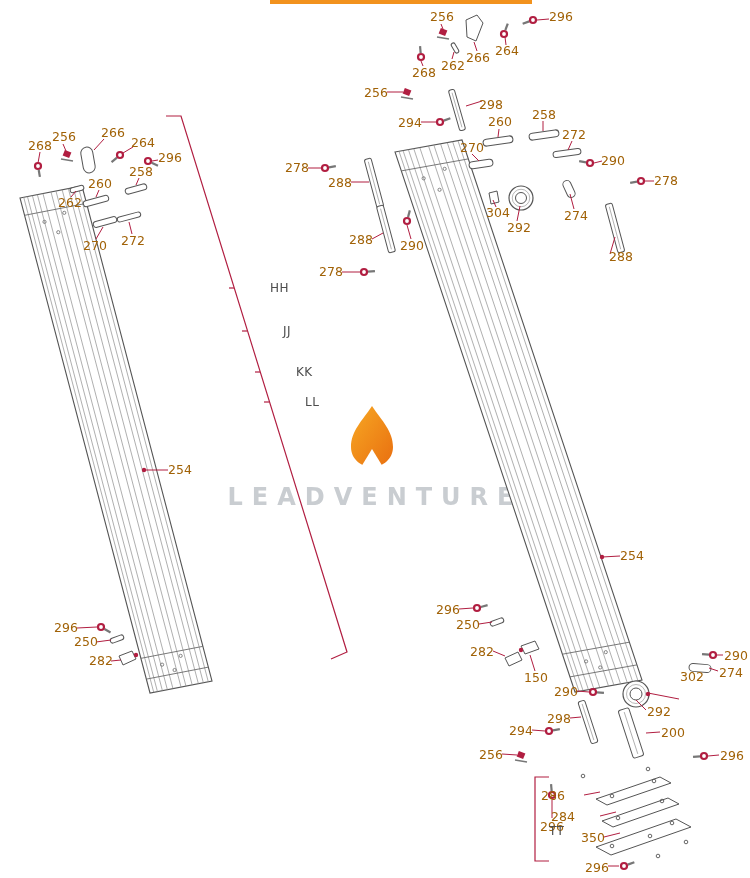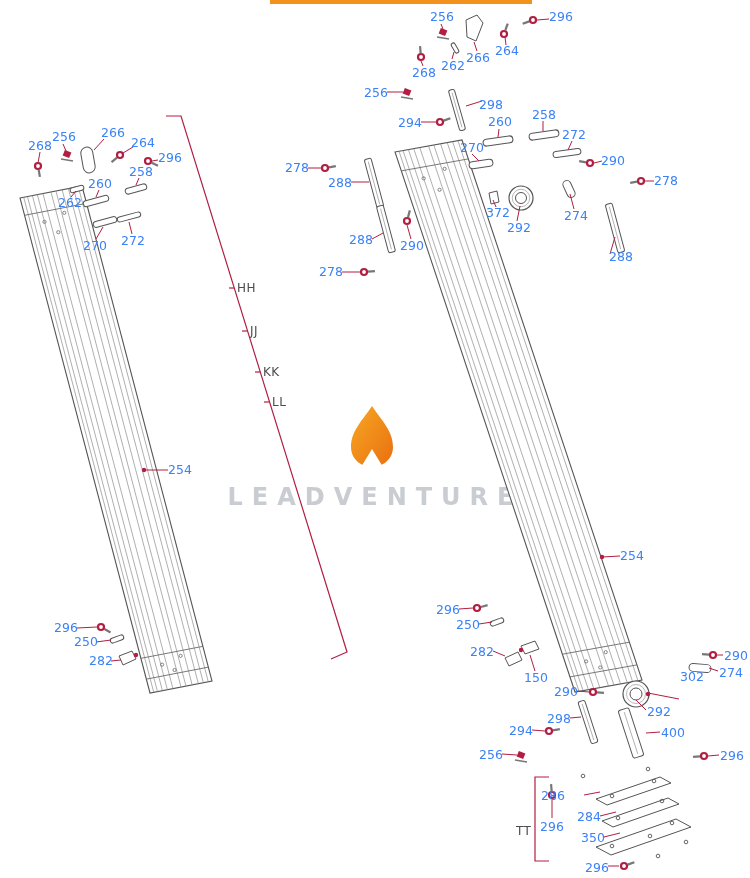--- a/index.html
+++ b/index.html
@@ -3,22 +3,22 @@
 <meta charset="utf-8">
 <style>
   * { margin:0; padding:0; box-sizing:border-box; }
   html,body { background:#ffffff; }
   body { font-family:"DejaVu Sans","Liberation Sans",sans-serif; }
   .stage { position:relative; width:750px; height:878px; background:#fff; overflow:hidden; }
   .topbar { position:absolute; left:270px; top:0; width:262px; height:4px; background:#f2921d; z-index:3; }
   .wm { position:absolute; left:375px; top:483px; transform:translateX(-50%); font-size:24px; font-weight:bold;
         letter-spacing:9px; color:#c9cdd1; white-space:nowrap; z-index:0; }
   svg.art { position:absolute; left:0; top:0; z-index:1; }
-  .lb { position:absolute; font-size:12.5px; line-height:14px; color:#3b82f6; z-index:2; cursor:pointer; }
-  .lt { position:absolute; font-size:12px;  line-height:14px; color:#4d4d4d; z-index:2; letter-spacing:0.5px; }
+  .lb { position:absolute; font-size:12.5px; line-height:14px; color:#a16207; z-index:2; cursor:pointer; }
+  .lt { position:absolute; font-size:12px;  line-height:14px; color:#4d4d4d; z-index:2; letter-spacing:0.5px;margin-left:33px; }
 </style>
 </head>
 <body>
 
 <div class="stage">
 
   <div class="topbar"></div>
 
   <div class="wm">LEADVENTURE</div>
 
@@ -350,41 +350,41 @@
   <span class="lb" style="left:479px;top:98px">298</span>
   <span class="lb" style="left:398px;top:116px">294</span>
   <span class="lb" style="left:488px;top:115px">260</span>
   <span class="lb" style="left:532px;top:108px">258</span>
   <span class="lb" style="left:562px;top:128px">272</span>
   <span class="lb" style="left:460px;top:141px">270</span>
   <span class="lb" style="left:601px;top:154px">290</span>
   <span class="lb" style="left:654px;top:174px">278</span>
   <span class="lb" style="left:285px;top:161px">278</span>
   <span class="lb" style="left:328px;top:176px">288</span>
-  <span class="lb" style="left:486px;top:206px">372</span>
+  <span class="lb" style="left:486px;top:206px">304</span>
   <span class="lb" style="left:507px;top:221px">292</span>
   <span class="lb" style="left:564px;top:209px">274</span>
   <span class="lb" style="left:349px;top:233px">288</span>
   <span class="lb" style="left:400px;top:239px">290</span>
   <span class="lb" style="left:609px;top:250px">288</span>
   <span class="lb" style="left:319px;top:265px">278</span>
   <span class="lb" style="left:620px;top:549px">254</span>
   <span class="lb" style="left:436px;top:603px">296</span>
   <span class="lb" style="left:456px;top:618px">250</span>
   <span class="lb" style="left:470px;top:645px">282</span>
   <span class="lb" style="left:524px;top:671px">150</span>
   <span class="lb" style="left:724px;top:649px">290</span>
   <span class="lb" style="left:719px;top:666px">274</span>
   <span class="lb" style="left:554px;top:685px">290</span>
   <span class="lb" style="left:680px;top:670px">302</span>
   <span class="lb" style="left:647px;top:705px">292</span>
   <span class="lb" style="left:547px;top:712px">298</span>
-  <span class="lb" style="left:661px;top:726px">400</span>
+  <span class="lb" style="left:661px;top:726px">200</span>
   <span class="lb" style="left:509px;top:724px">294</span>
   <span class="lb" style="left:479px;top:748px">256</span>
   <span class="lb" style="left:720px;top:749px">296</span>
   <span class="lb" style="left:541px;top:789px">286</span>
-  <span class="lb" style="left:577px;top:810px">284</span>
+  <span class="lb" style="left:551px;top:810px">284</span>
   <span class="lb" style="left:581px;top:831px">350</span>
   <span class="lb" style="left:540px;top:820px">296</span>
   <span class="lb" style="left:585px;top:861px">296</span>
   <span class="lt" style="left:516px;top:824px">TT</span>
 </div>
 
 </body></html>

